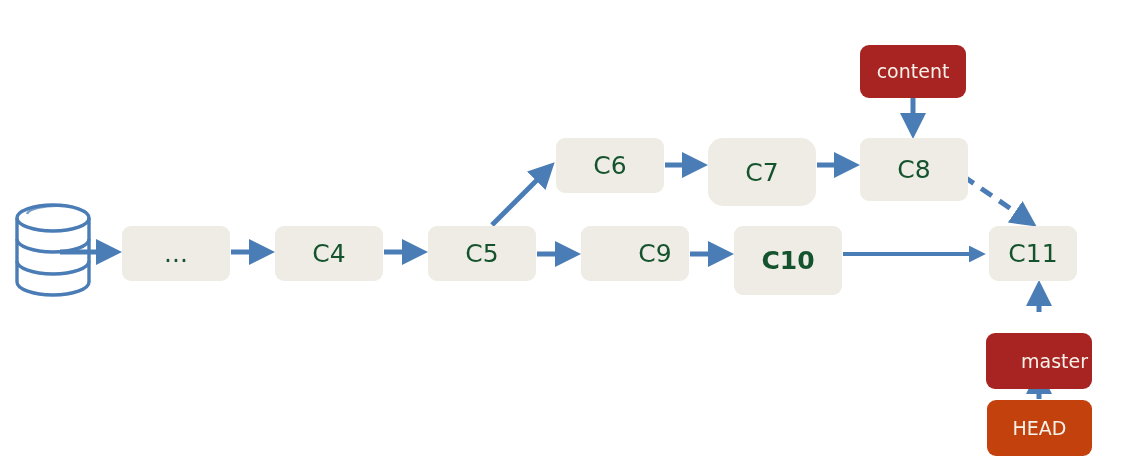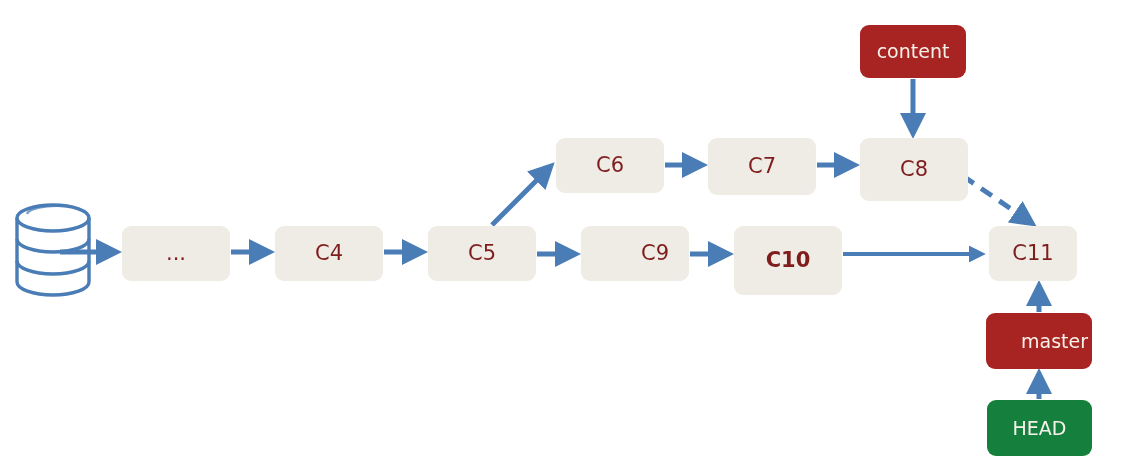--- a/index.html
+++ b/index.html
@@ -30,30 +30,31 @@
     border-radius: 9px;
     display: flex;
     align-items: center;
     justify-content: center;
     text-align: center;
     line-height: 1;
     user-select: none;
   }
   .commit {
     background: #eeece4;
-    color: #7f1d1d;
-    font-size: 21px;
+    color: #14532d;
+    font-size: 25px;
   }
   .ref-red {
     background: #a82422;
     color: #f7f2e9;
     font-size: 19px;
+    margin-top: 20px;
   }
   .ref-gold {
-    background: #15803d;
+    background: #c2410c;
     color: #f7f2e9;
     font-size: 19px;
   }
 </style>
 </head>
 <body>
 
 <div id="canvas">
 
   <svg id="edges" viewBox="0 0 1139 474" xmlns="http://www.w3.org/2000/svg">
@@ -115,21 +116,21 @@
   </div>
   <div class="node commit" style="left:734px;top:226px;width:108px;height:69px;font-weight:bold;">
     <span>C10</span>
   </div>
   <div class="node commit" style="left:989px;top:226px;width:88px;height:55px;">
     <span>C11</span>
   </div>
   <div class="node commit" style="left:556px;top:138px;width:108px;height:55px;">
     <span>C6</span>
   </div>
-  <div class="node commit" style="left:708px;top:138px;width:108px;height:57px;">
+  <div class="node commit" style="left:708px;top:138px;width:108px;height:68px;border-radius:15px;">
     <span>C7</span>
   </div>
   <div class="node commit" style="left:860px;top:138px;width:108px;height:63px;">
     <span>C8</span>
   </div>
 
   <div class="node ref-red" style="left:860px;top:25px;width:106px;height:53px;">
     <span>content</span>
   </div>
   <div class="node ref-red" style="left:986px;top:313px;width:106px;height:56px;padding-left:31px;">

